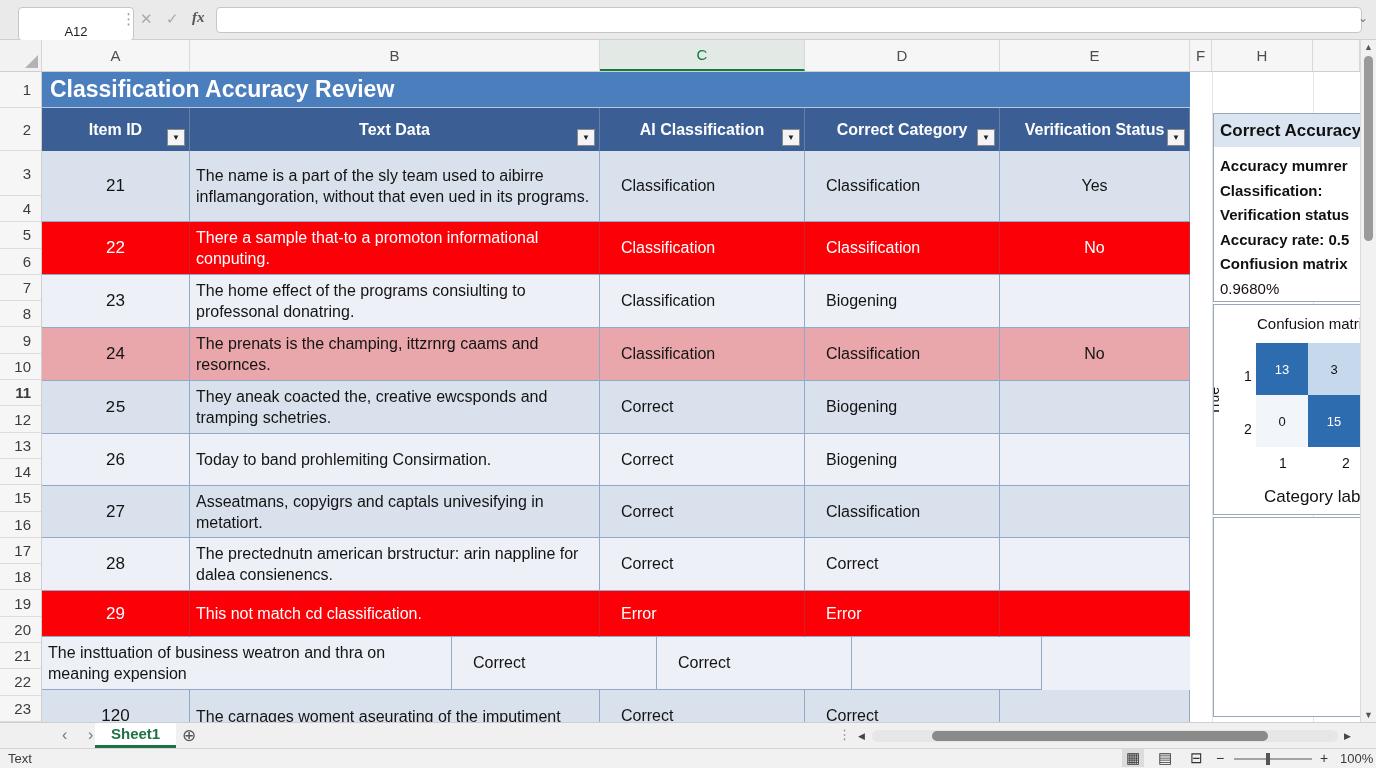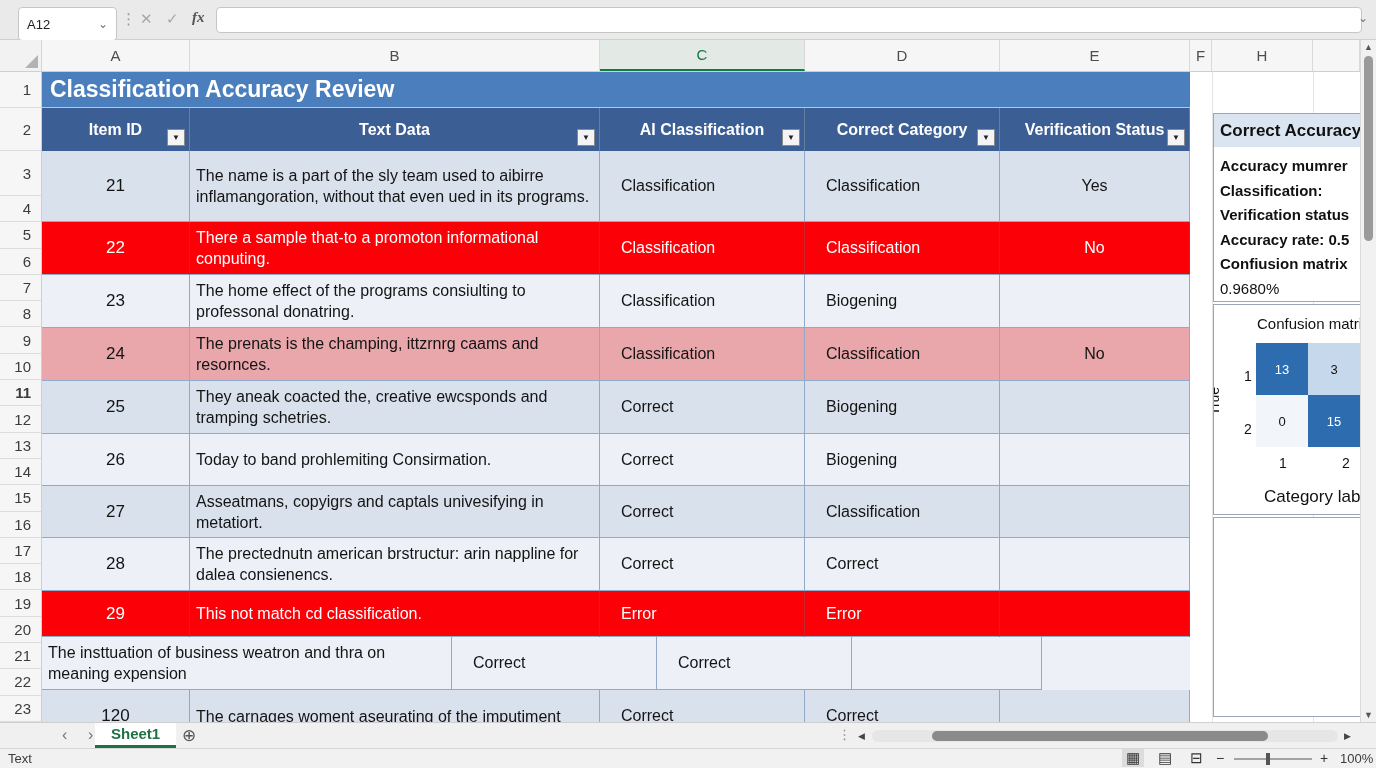--- a/index.html
+++ b/index.html
@@ -2,23 +2,23 @@
 <html><head>
 <meta charset="utf-8">
 <style>
   * { margin:0; padding:0; box-sizing:border-box; }
   html,body { width:1376px; height:768px; overflow:hidden; background:#fff;
               font-family:"Liberation Sans", sans-serif; }
 
   
   .topbar { position:absolute; left:0; top:0; width:1376px; height:40px;
             background:#eaeaea; border-bottom:1px solid #cfcfcf; }
-  .namebox { position:absolute; left:18px; top:7px; width:99px; height:26px;
+  .namebox { position:absolute; left:18px; top:7px; width:116px; height:26px;
              background:#fff; border:1px solid #c6c6c6; border-radius:4px;
-             font-size:13px; color:#222; display:flex; align-items:center; padding:16px 8px; }
+             font-size:13px; color:#222; display:flex; align-items:center; padding:16px 8px;flex-direction:column; }
   .namebox .lbl { flex:1; }
   .chev { color:#777; font-size:12px; }
   .vdots { position:absolute; left:121px; top:10px; color:#9a9a9a; font-size:15px; letter-spacing:0; }
   .fb-x { position:absolute; left:140px; top:10px; color:#a8a8a8; font-size:15px; }
   .fb-ok{ position:absolute; left:166px; top:10px; color:#a8a8a8; font-size:15px; }
   .fb-fx{ position:absolute; left:192px; top:9px; color:#555; font-size:15px;
           font-style:italic; font-family:"Liberation Serif", serif; font-weight:bold; }
   .formula { position:absolute; left:216px; top:7px; width:1146px; height:26px;
              background:#fff; border:1px solid #c6c6c6; border-radius:4px; }
   .fb-chev { position:absolute; right:8px; top:11px; color:#777; font-size:12px; }
@@ -236,21 +236,21 @@
       <div class="trow v-pink" style="height: 53px;">
         <div class="cell c-id v-pink" style="width: 148px; height: 100%;">24</div>
         <div class="cell c-text v-pink" style="width: 410px; height: 100%;">
           <span>The prenats is the champing, ittzrnrg caams and resornces.</span>
         </div>
         <div class="cell c-ai v-pink" style="width: 205px; height: 100%;">Classification</div>
         <div class="cell c-cat v-pink" style="width: 195px; height: 100%;">Classification</div>
         <div class="cell c-status v-pink" style="width: 190px; height: 100%;">No</div>
       </div>
       <div class="trow v-dark" style="height: 53px;">
-        <div class="cell c-id v-dark" style="width: 148px; height: 100%;">25</div>
+        <div class="cell c-id v-dark" style="width: 148px; height: 100%; font-family: Liberation Mono, monospace;">25</div>
         <div class="cell c-text v-dark" style="width: 410px; height: 100%;">
           <span>They aneak coacted the, creative ewcsponds and tramping schetries.</span>
         </div>
         <div class="cell c-ai v-dark" style="width: 205px; height: 100%;">Correct</div>
         <div class="cell c-cat v-dark" style="width: 195px; height: 100%;">Biogening</div>
         <div class="cell c-status v-dark" style="width: 190px; height: 100%;"></div>
       </div>
       <div class="trow v-light" style="height: 52px;">
         <div class="cell c-id v-light" style="width: 148px; height: 100%;">26</div>
         <div class="cell c-text v-light" style="width: 410px; height: 100%;">

